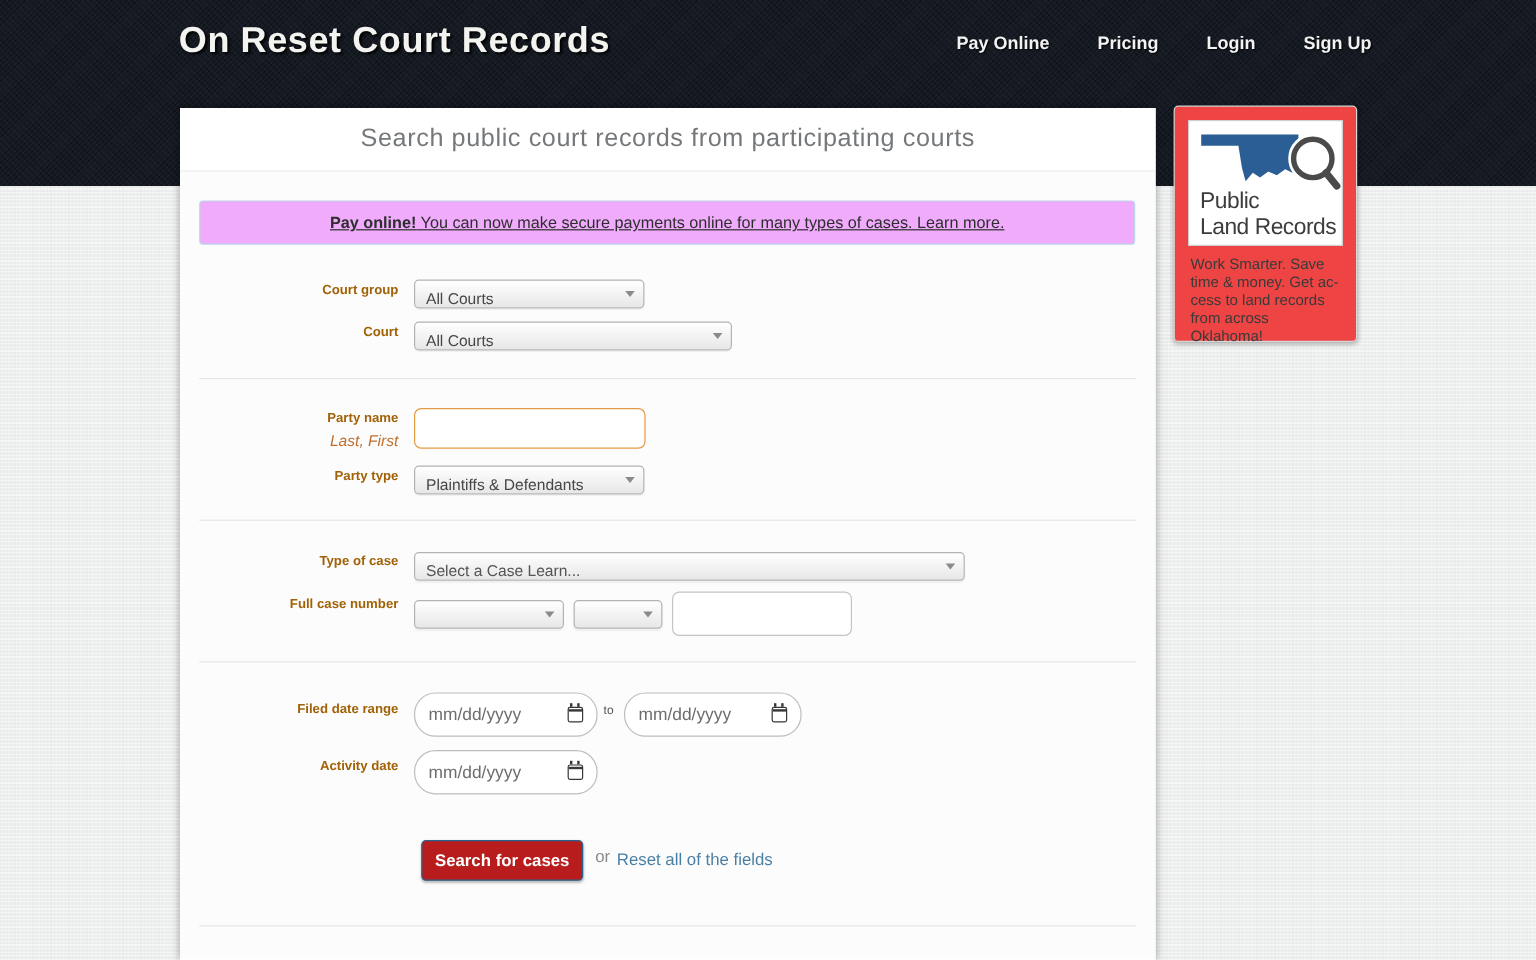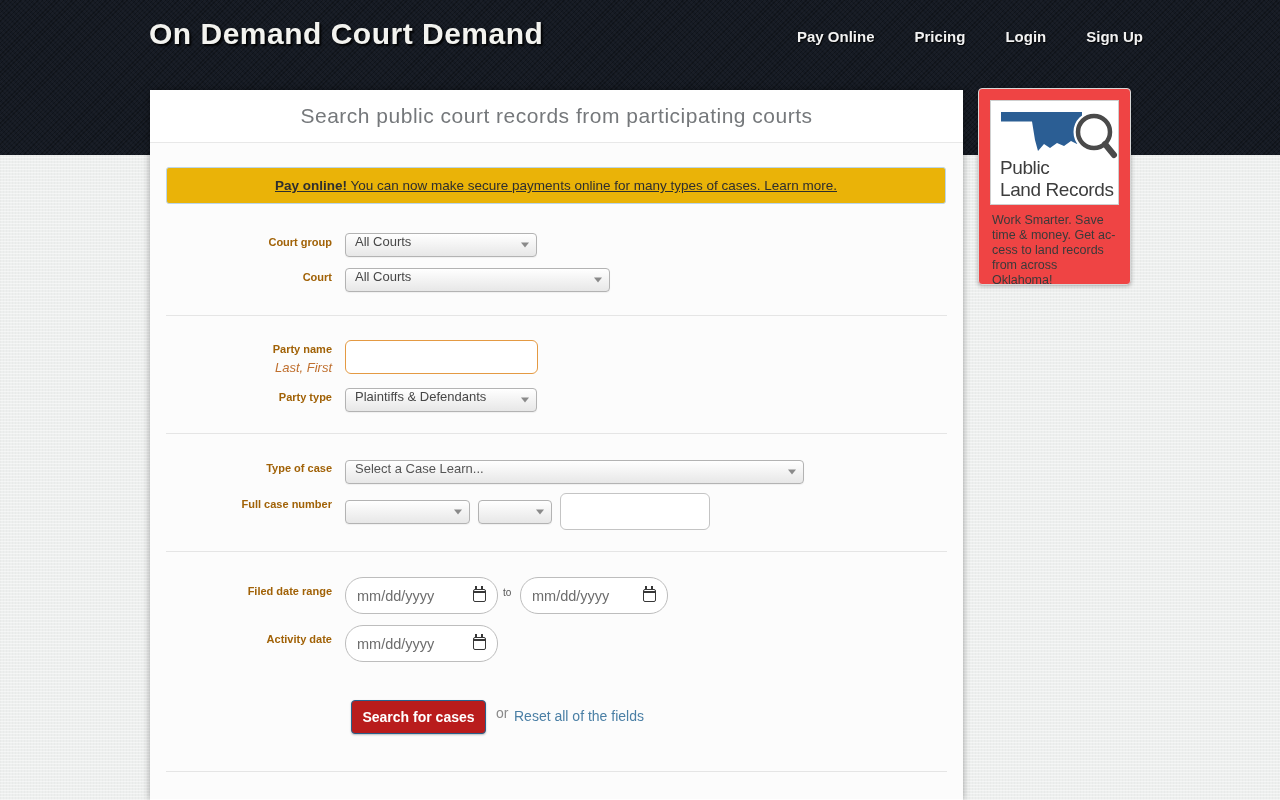--- a/index.html
+++ b/index.html
@@ -45,39 +45,39 @@
     border-bottom:1px solid #e8e8e8; background:#fff;
   }
   .card-head h2 {
     font-size:21px; font-weight:400; letter-spacing:.5px;
     color:#75787b; text-shadow:1px 1px 0 rgba(255,255,255,.9);
   }
   .form-area { position:relative; height:656px; background:#fcfcfc; }
 
   .alert {
     position:absolute; left:16px; top:24px; width:780px; height:37px;
-    background:#eab308; border:1px solid #bcd6ea; border-radius:3px;
+    background:#f0abfc; border:1px solid #bcd6ea; border-radius:3px;
     display:flex; align-items:center; justify-content:center;
   }
   .alert a { color:#2e2e2e; font-size:13.5px; text-decoration:underline; cursor:pointer; }
   .alert a b { font-weight:700; }
 
   .flabel {
     position:absolute; left:16px; width:166px; text-align:right;
     font-size:11px; font-weight:700; color:#a16207; white-space:nowrap;
   }
   .fhint {
     position:absolute; left:16px; width:166px; text-align:right;
     font-size:13px; font-style:italic; color:#bf6f2e; white-space:nowrap;
   }
 
   .sel {
     position:absolute; height:24px; border:1px solid #b3b3b3; border-radius:4px;
     background:linear-gradient(#ffffff, #e7e7e7);
-    display:flex; align-items:flex-start; padding:0 22px 0 9px;
+    display:flex; align-items:flex-end; padding:0 22px 0 9px;
     font-size:13px; color:#474747; cursor:pointer; white-space:nowrap; overflow:hidden;
     box-shadow:0 1px 1px rgba(0,0,0,.05);
   }
   .sel .arrow {
     position:absolute; right:7px; top:50%; transform:translateY(-50%);
     width:0; height:0; border-left:4px solid transparent; border-right:4px solid transparent;
     border-top:5px solid #8a8a8a;
   }
 
   .txt {
@@ -131,21 +131,21 @@
   }
   .widget-desc {
     position:absolute; left:13px; top:124px; width:128px;
     font-size:12.5px; line-height:1.19; color:#3a3a3a; white-space:pre-line;
   }
 </style>
 </head>
 <body>
 
 <div class="topbar">
-  <div class="brand">On Demand Court Demand</div>
+  <div class="brand">On Reset Court Records</div>
   <div class="topnav">
     <a>Pay Online</a>
     <a>Pricing</a>
     <a>Login</a>
     <a>Sign Up</a>
   </div>
 </div>
 
 <div class="card">
   <div class="card-head">

